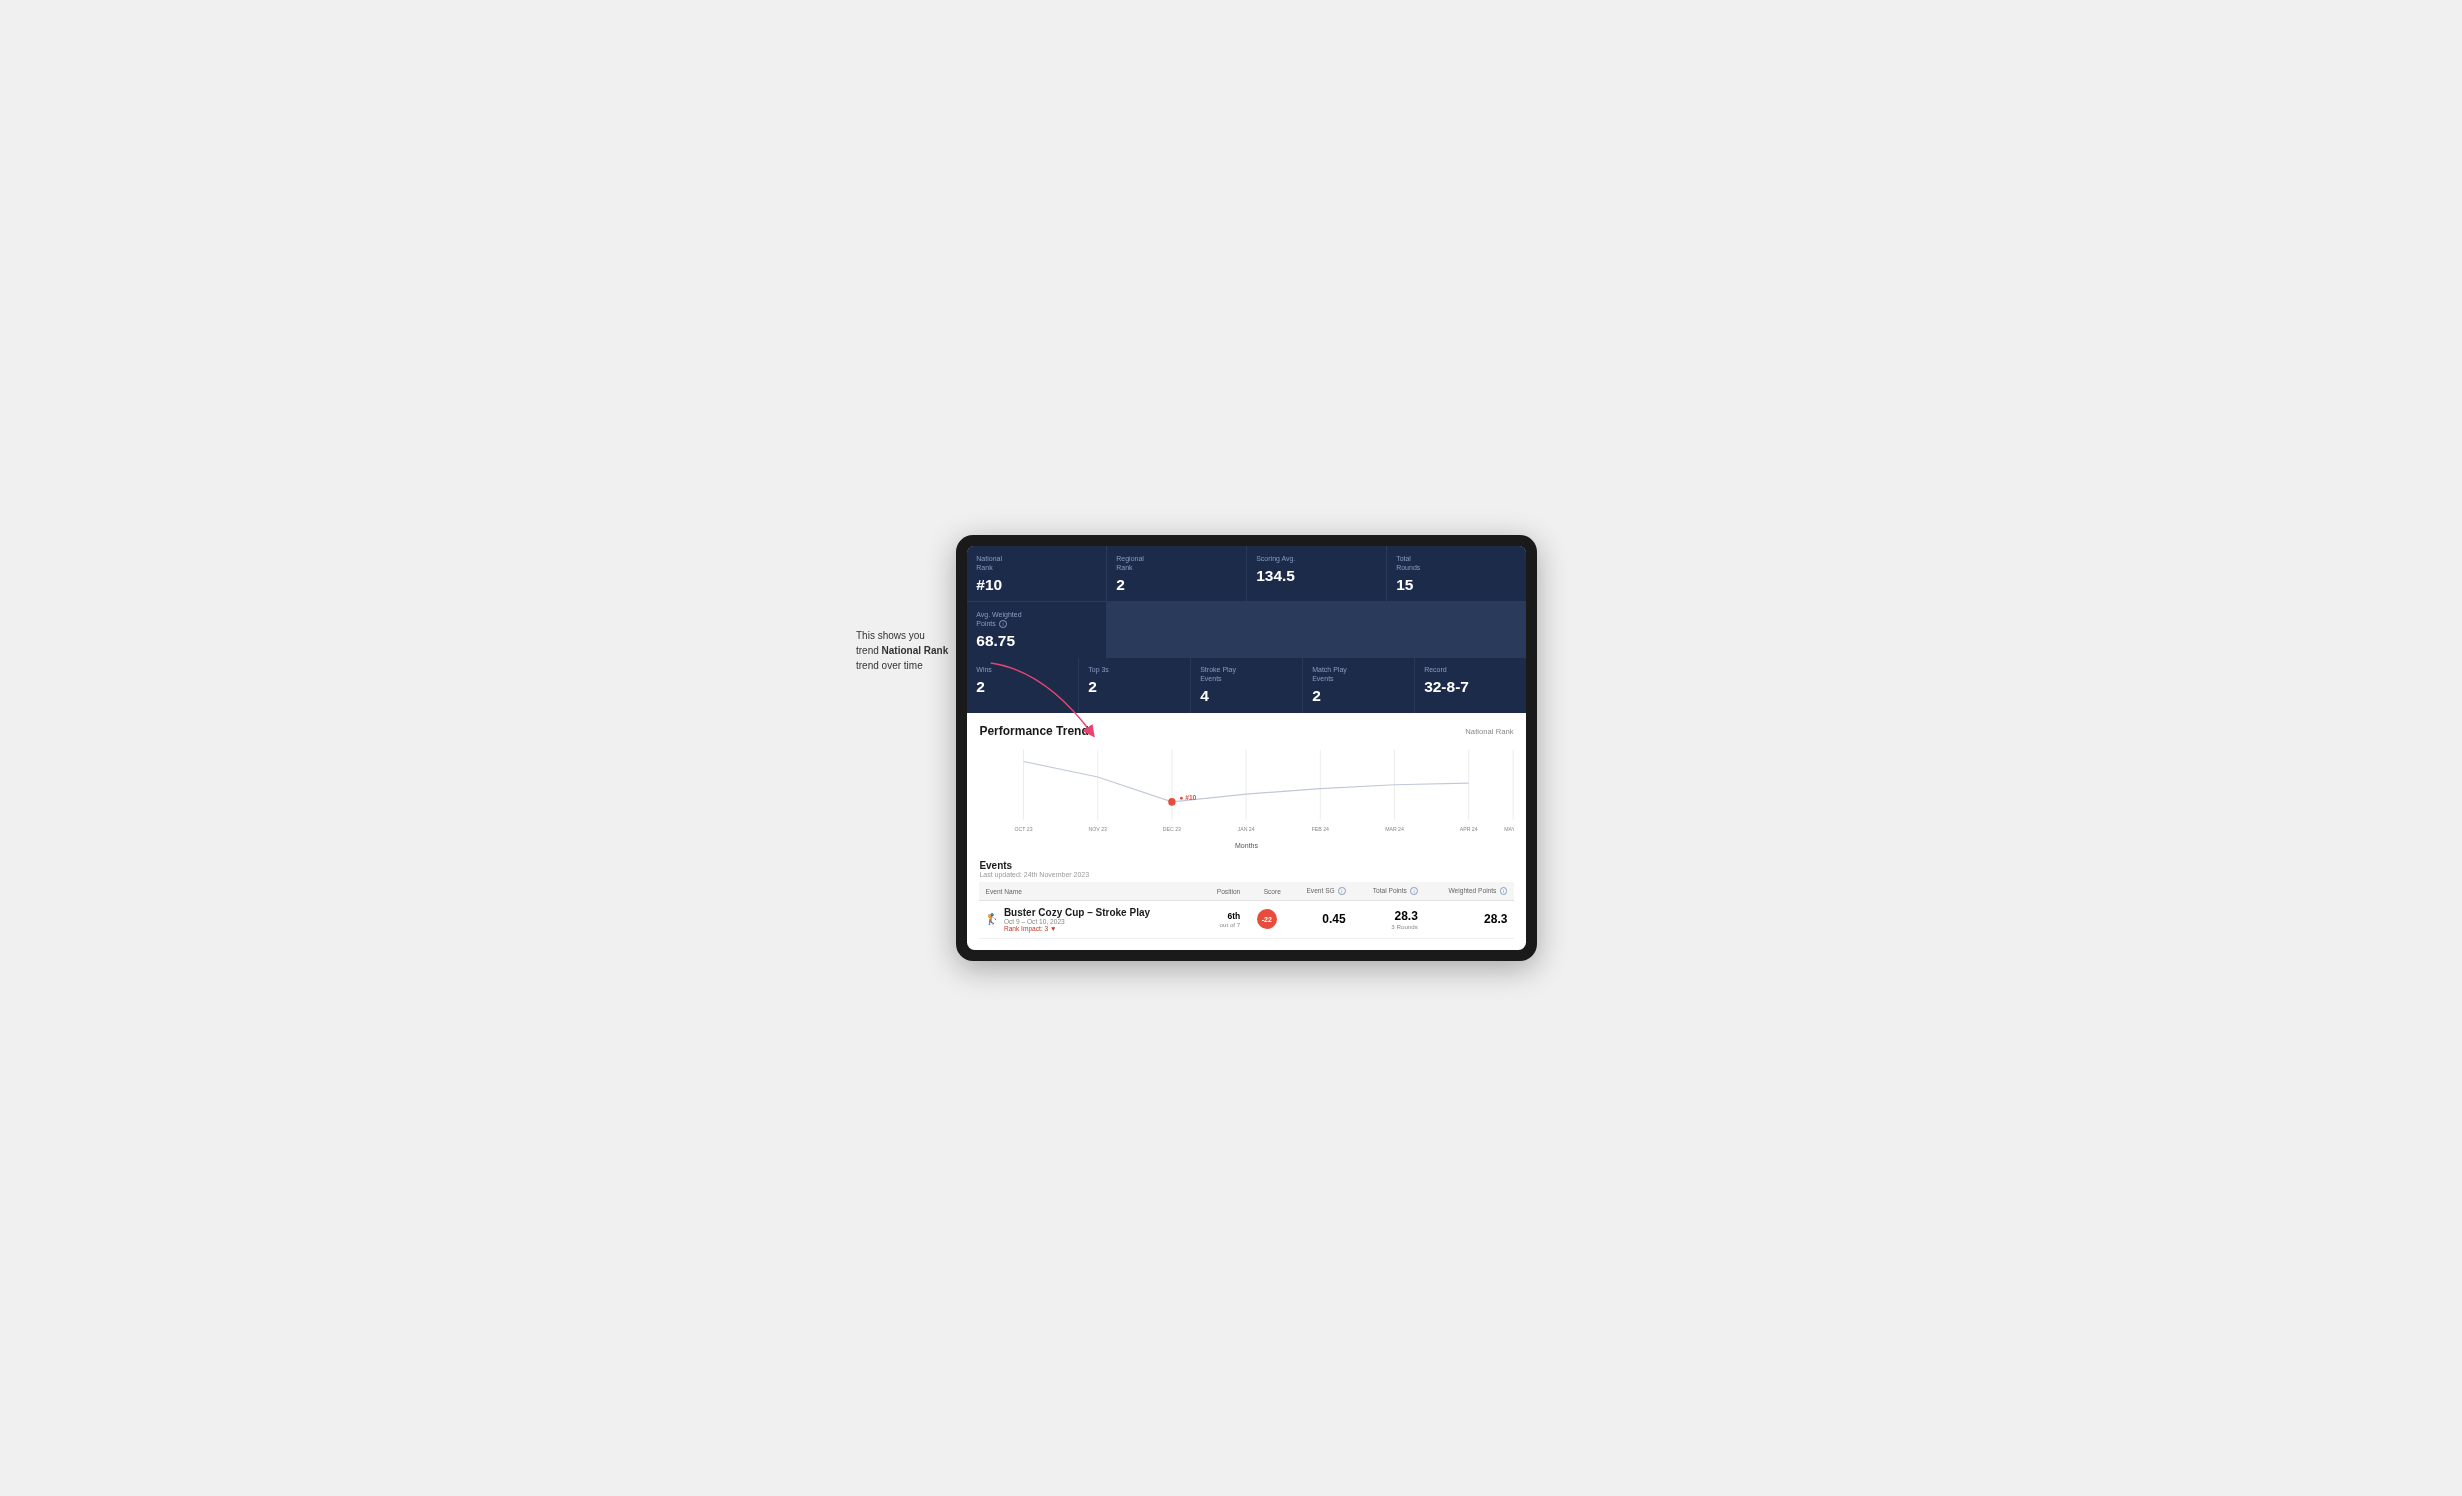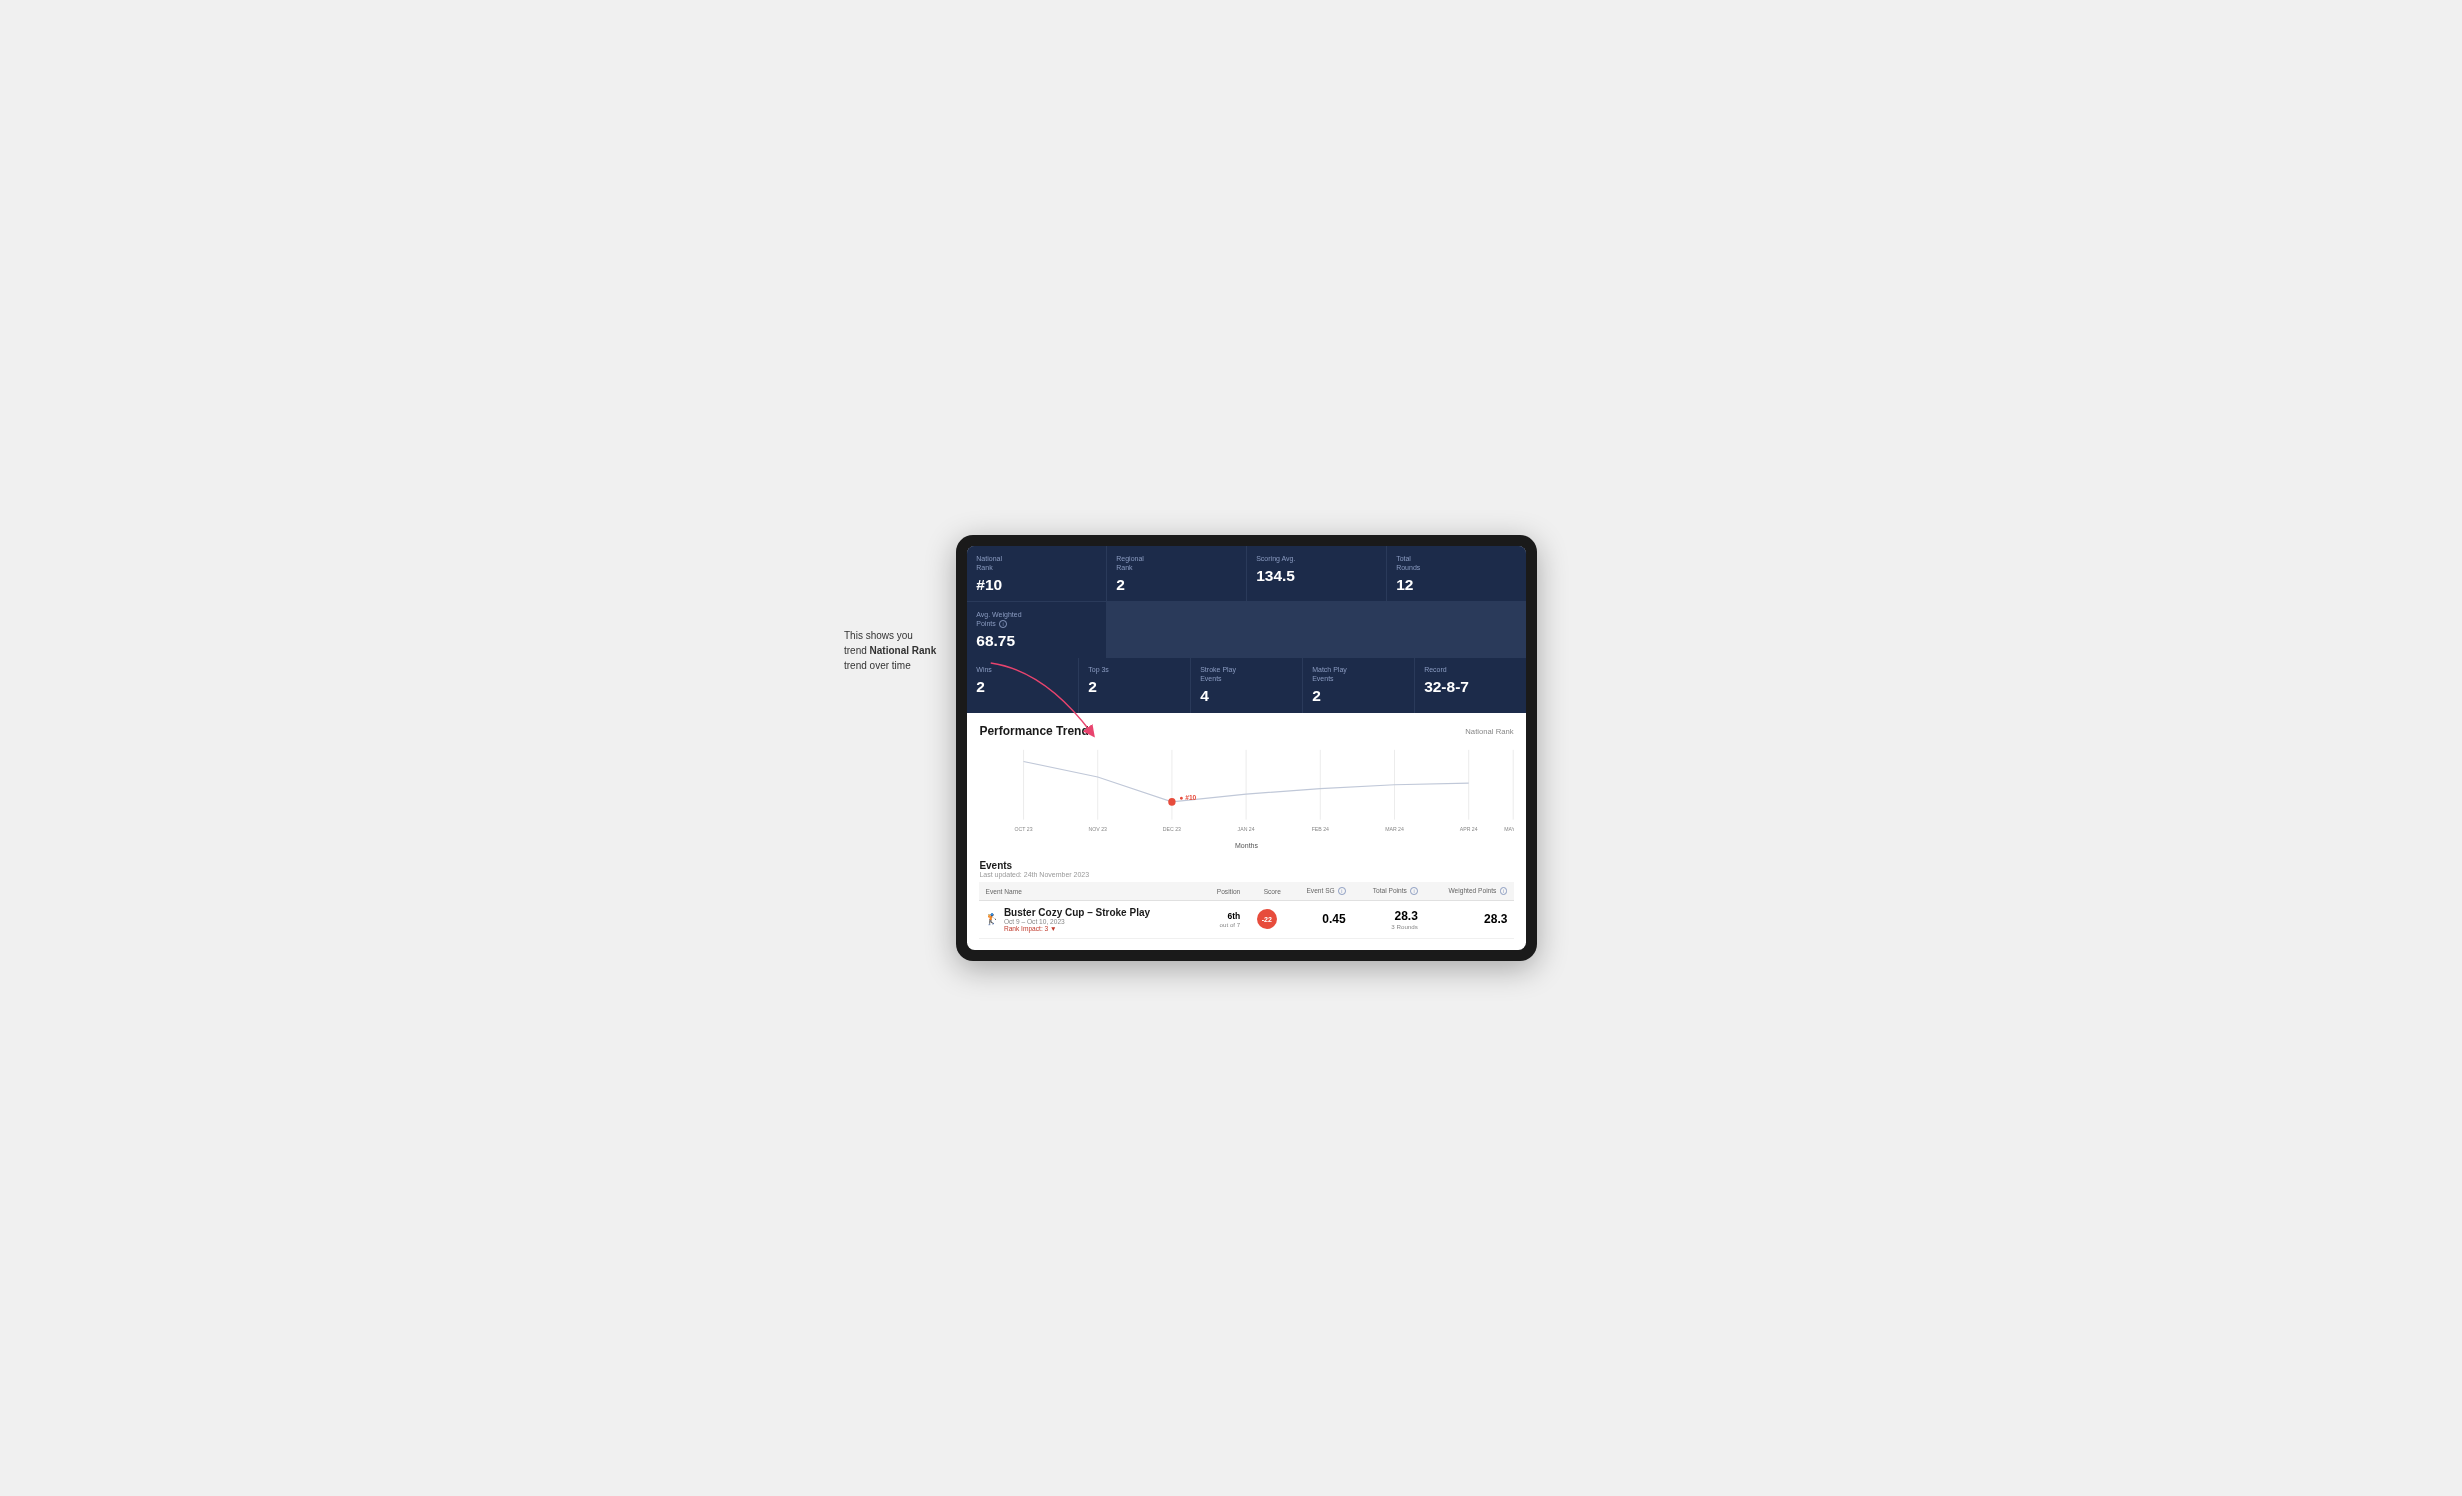--- a/index.html
+++ b/index.html
@@ -13,21 +13,21 @@
     }
     .scene {
       position: relative;
       width: 774px;
       display: flex;
       align-items: center;
       justify-content: center;
     }
     .annotation {
       position: absolute;
-      left: 0;
+      left: 12px;
       top: 93px;
       width: 155px;
       font-size: 10px;
       color: #333;
       line-height: 1.5;
     }
     .annotation strong { font-weight: 700; }
     .arrow-line {
       position: absolute;
       left: 139px;
@@ -223,21 +223,21 @@
         <div class="stat-cell">
           <div class="stat-label">Regional<br>Rank</div>
           <div class="stat-value">2</div>
         </div>
         <div class="stat-cell">
           <div class="stat-label">Scoring Avg.</div>
           <div class="stat-value">134.5</div>
         </div>
         <div class="stat-cell">
           <div class="stat-label">Total<br>Rounds</div>
-          <div class="stat-value">12</div>
+          <div class="stat-value">15</div>
         </div>
         <div class="stat-cell">
           <div class="stat-label">Avg. Weighted<br>Points <span class="info-icon">i</span></div>
           <div class="stat-value">68.75</div>
         </div>
       </div>
 
       <div class="stats-grid-row2">
         <div class="stat-cell">
           <div class="stat-label">Wins</div>

